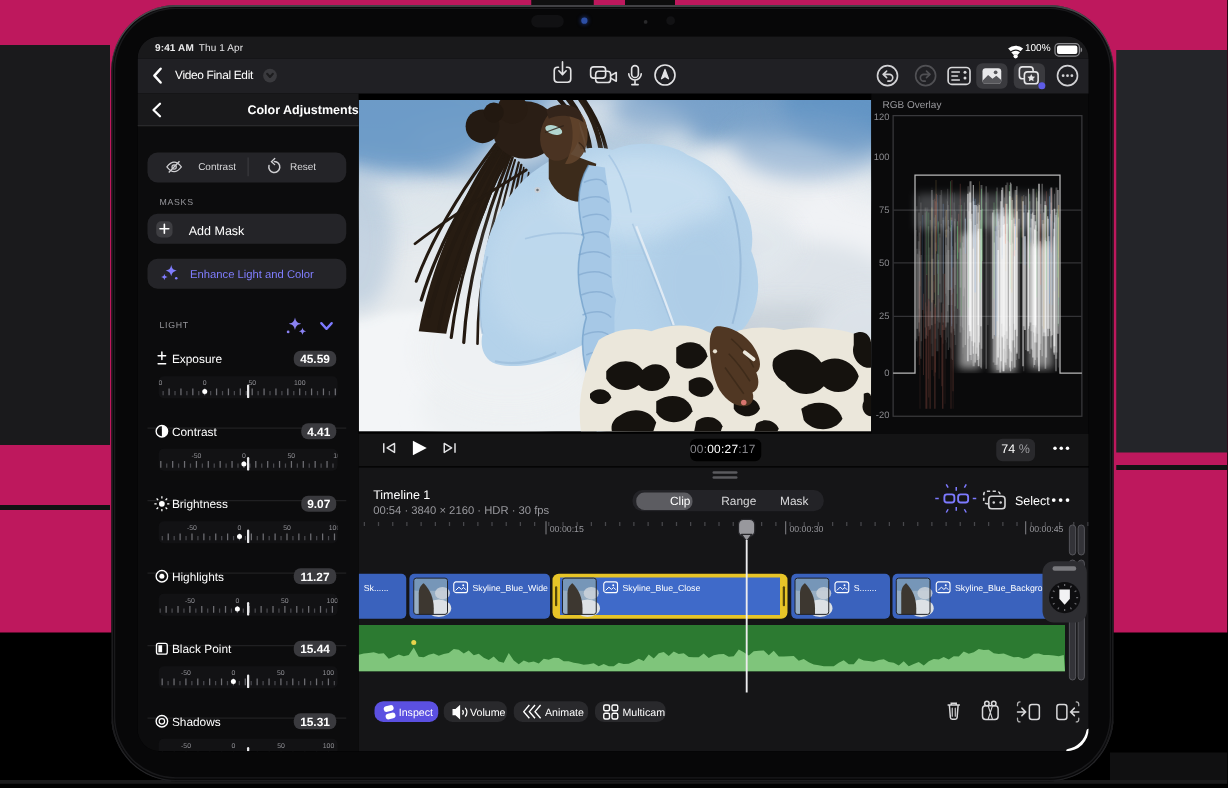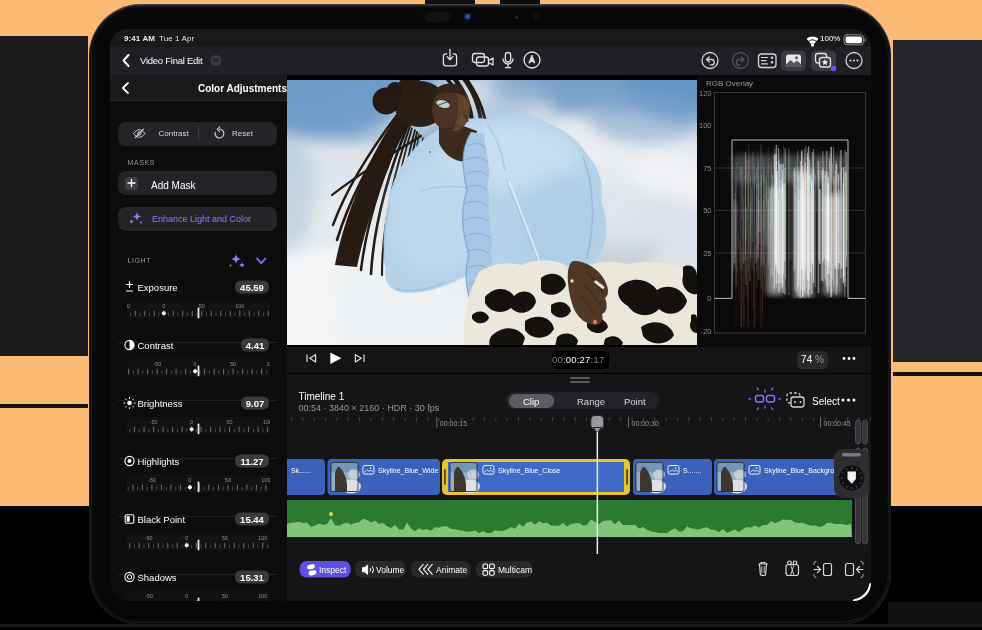--- a/index.html
+++ b/index.html
@@ -1,16 +1,16 @@
 <!DOCTYPE html>
 <html><head><meta charset="utf-8"><style>
 *{margin:0;padding:0;box-sizing:border-box}
 html,body{width:982px;height:630px;background:#000;overflow:hidden;font-family:"Liberation Sans",sans-serif}
 .abs{position:absolute}
-#stage{position:relative;width:982px;height:506px;background:#fdba74}
+#stage{position:relative;width:982px;height:506px;background:#be185d}
 #ipad{left:89px;top:4px;width:802px;height:621px;border-radius:52px;background:#070708;
  box-shadow:inset 0 1.5px 0 rgba(125,125,130,.5),inset 0 -1px 0 rgba(60,60,65,.4),inset 1.5px 0 0 rgba(70,70,75,.32),inset -1.5px 0 0 rgba(70,70,75,.32)}
 #ipad::before{content:"";position:absolute;left:2px;top:2px;right:2px;bottom:2px;border-radius:50px;box-shadow:inset 0 0 0 1.2px rgba(40,40,44,.55)}
 #screen{left:110px;top:29px;width:761px;height:572px;border-radius:18px;background:#000;overflow:hidden}
 .statusbar{left:0;top:0;width:761px;height:18px;background:#19191b}
 .sb-time{left:14px;top:4.5px;font-size:8px;font-weight:bold;color:#ededee;letter-spacing:.1px}
 .sb-date{left:49px;top:4.8px;font-size:8px;color:#e4e4e6;letter-spacing:.1px}
 .sb-pct{left:710px;top:4.8px;font-size:8px;color:#fff}
 .toolbar{left:0;top:18px;width:761px;height:28px;background:#202024}
 .tb-title{left:30px;top:26px;font-size:9.5px;font-weight:normal;color:#fff;letter-spacing:-0.25px}
@@ -59,21 +59,21 @@
 <div class="abs" style="left:0;top:624px;width:982px;height:3px;background:#1b1b1c"></div>
 <div class="abs" id="ipad">
 <div class="abs" style="left:336px;top:8px;width:26px;height:10px;border-radius:5px;background:#111113"></div>
 <div class="abs" style="left:376px;top:10px;width:5px;height:5px;border-radius:50%;background:#2d4fa5;box-shadow:0 0 3px 1px rgba(40,70,160,.5)"></div>
 <div class="abs" style="left:426px;top:11.5px;width:3px;height:3px;border-radius:50%;background:#2a2a2c"></div>
 <div class="abs" style="left:444px;top:9px;width:7px;height:7px;border-radius:50%;background:#121214"></div>
 </div>
 <div class="abs" id="screen">
 <div class="abs statusbar"></div>
 <div class="abs sb-time">9:41 AM</div>
-<div class="abs sb-date">Tue 1 Apr</div>
+<div class="abs sb-date">Thu 1 Apr</div>
 <div class="abs sb-pct">100%</div>
 <div class="abs toolbar"></div>
 <div class="abs tb-title">Video Final Edit</div>
 <div class="abs lpanel"></div>
 <div class="abs lp-head"></div>
 <div class="abs lp-title">Color Adjustments</div>
 <div class="abs card dis-res"></div>
 <div class="abs dr-div"></div>
 <div class="abs dr-t1">Contrast</div>
 <div class="abs dr-t2">Reset</div>
@@ -631,23 +631,23 @@
 <div class="abs transport"></div>
 <div class="abs tc-pill">00:<b>00:27</b>:17</div>
 <div class="abs pct-pill">74 <span>%</span></div>
 <div class="abs tl"></div>
 <div class="abs tl-name">Timeline 1</div>
 <div class="abs tl-sub">00:54 · 3840 × 2160 · HDR · 30 fps</div>
 <div class="abs handle"></div>
       <div class="abs handle2"></div>
 <div class="abs seg"></div>
       <div class="abs seg-sel"></div>
-<div class="abs seg-t" style="left:413px">Clip</div>
+<div class="abs seg-t" style="left:426px">Clip</div>
 <div class="abs seg-t" style="left:467px;color:#d8d8da">Range</div>
-<div class="abs seg-t" style="left:514px;color:#d8d8da">Point</div>
+<div class="abs seg-t" style="left:514px;color:#d8d8da">Mask</div>
 <div class="abs sel-t">Select</div>
 
 <svg class="abs" style="left:177px;top:318px" width="584" height="26" viewBox="0 0 584 26">
         <g stroke="#e0e0e2" stroke-width="1.2" fill="none" stroke-linejoin="round">
           <path d="M20,7.5 v7.6 M28.6,7.7 l-5.9,3.6 5.9,3.6 z"></path>
           <path d="M77,7.5 v7.6 M68.4,7.7 l5.9,3.6 -5.9,3.6 z"></path>
         </g>
         <path d="M43.3,5.5 L54.4,11.3 L43.3,17.1 Z" fill="#fff" stroke="none"></path>
         <g fill="#fff">
           <circle cx="557" cy="11.5" r="1.4"></circle>

